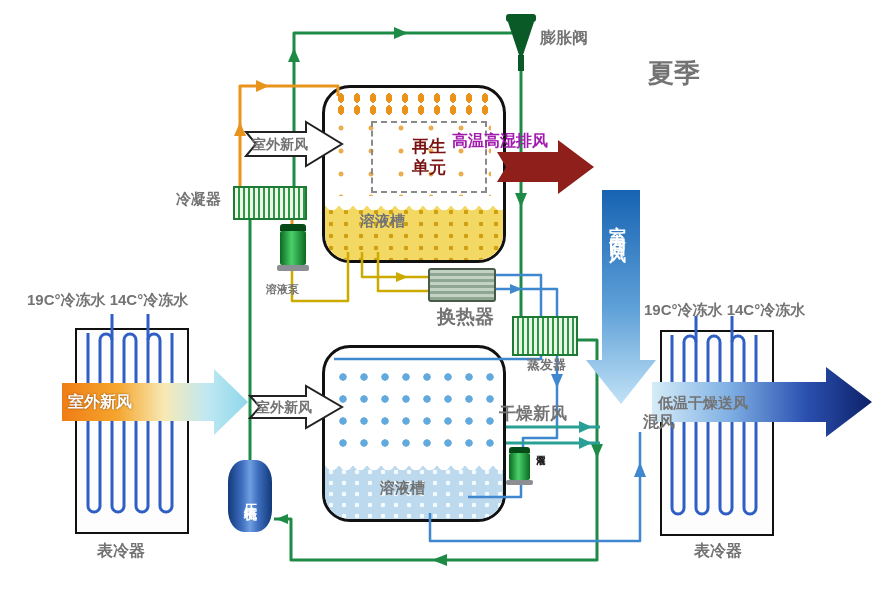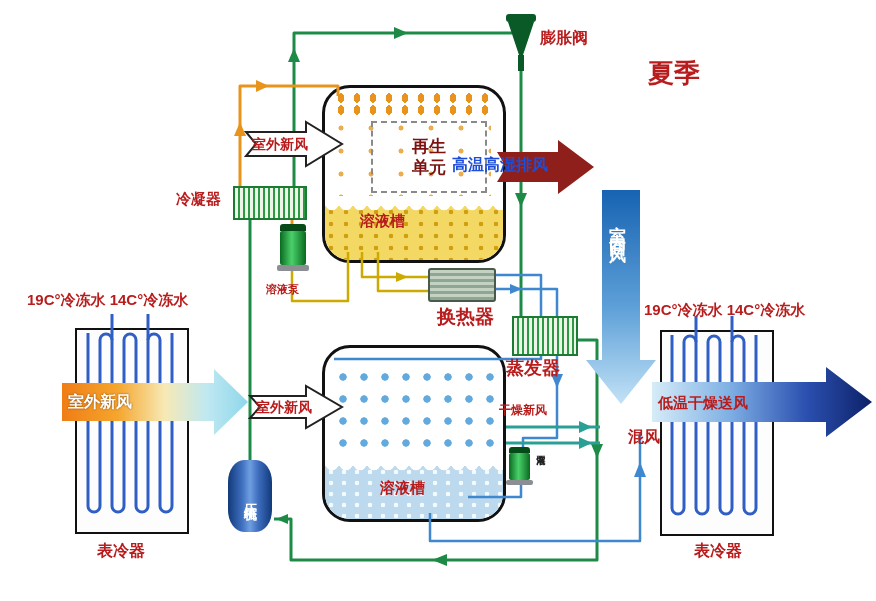--- a/index.html
+++ b/index.html
@@ -1,18 +1,18 @@
 <!DOCTYPE html>
 <html><head>
 <meta charset="utf-8">
 <style>
   html,body{margin:0;padding:0;background:#fff;}
   #stage{position:relative;width:876px;height:601px;background:#fff;overflow:hidden;
          font-family:"Liberation Sans","DejaVu Sans",sans-serif;}
-  .lbl{position:absolute;font-weight:bold;color:#b91c1c;white-space:nowrap;z-index:5;}
+  .lbl{position:absolute;font-weight:bold;color:#737373;white-space:nowrap;z-index:5;}
   svg{position:absolute;left:0;top:0;}
   
   .unit{position:absolute;background:#fff;border:3px solid #111;border-radius:28px;z-index:1;overflow:hidden;}
   .tank{position:absolute;left:0;right:0;bottom:0;border-radius:0 0 24px 24px;}
   .tank-yellow{background-color:#f3d963;
     background-image:radial-gradient(circle at 6px 6px,#cf9f10 2px,rgba(0,0,0,0) 2.6px);
     background-size:15px 12px;}
   .tank-blue{background-color:#bcd9ee;
     background-image:radial-gradient(circle at 6px 6px,#f4fbff 2px,rgba(0,0,0,0) 2.6px);
     background-size:13px 11px;}
@@ -188,32 +188,32 @@
       <rect x="506" y="14" width="30" height="8" rx="3" fill="#0a5a28"></rect>
       <polygon points="508,22 534,22 523,55 519,55" fill="#0a5a28"></polygon>
       <rect x="518" y="55" width="6" height="16" fill="#0a5a28"></rect>
     </g>
   </svg>
 
   <div class="lbl" style="left:648px;top:56px;font-size:26px;">夏季</div>
   <div class="lbl" style="left:540px;top:28px;font-size:16px;">膨胀阀</div>
 
   <div class="lbl" style="left:252px;top:136px;font-size:14px;">室外新风</div>
-  <div class="lbl" style="left:452px;top:131px;font-size:16px;color:#1d4ed8;margin-top:24px;">高温高湿排风</div>
+  <div class="lbl" style="left:452px;top:131px;font-size:16px;color:#a21caf;">高温高湿排风</div>
   <div class="lbl" style="left:360px;top:212px;font-size:15px;">溶液槽</div>
   <div class="lbl" style="left:176px;top:190px;font-size:15px;">冷凝器</div>
   <div class="lbl" style="left:266px;top:282px;font-size:11px;">溶液泵</div>
 
   <div class="lbl" style="left:437px;top:304px;font-size:19px;">换热器</div>
-  <div class="lbl" style="left:506px;top:356px;font-size:18px;">蒸发器</div>
+  <div class="lbl" style="left:527px;top:356px;font-size:13px;">蒸发器</div>
   <div class="lbl vtext" style="left:606px;top:213px;font-size:17px;color:#fff;letter-spacing:7px;">室内回风</div>
-  <div class="lbl" style="left:628px;top:412px;font-size:16px;margin-top:15px;">混风</div>
+  <div class="lbl" style="left:643px;top:412px;font-size:16px;">混风</div>
 
   <div class="lbl" style="left:256px;top:399px;font-size:14px;">室外新风</div>
-  <div class="lbl" style="left:499px;top:402px;font-size:12px;">干燥新风</div>
+  <div class="lbl" style="left:499px;top:402px;font-size:17px;">干燥新风</div>
   <div class="lbl" style="left:380px;top:479px;font-size:15px;">溶液槽</div>
   <div class="lbl vtext" style="left:534px;top:448px;font-size:9px;color:#222;">溶液泵</div>
 
   <div class="lbl" style="left:27px;top:291px;font-size:15px;">19C°冷冻水 14C°冷冻水</div>
   <div class="lbl" style="left:68px;top:392px;font-size:16px;color:#fff;text-shadow:0 0 2px #7a3c00;">室外新风</div>
   <div class="lbl" style="left:97px;top:541px;font-size:16px;">表冷器</div>
 
   <div class="lbl" style="left:644px;top:301px;font-size:15px;">19C°冷冻水 14C°冷冻水</div>
   <div class="lbl" style="left:658px;top:394px;font-size:15px;">低温干燥送风</div>
   <div class="lbl" style="left:694px;top:541px;font-size:16px;">表冷器</div>

